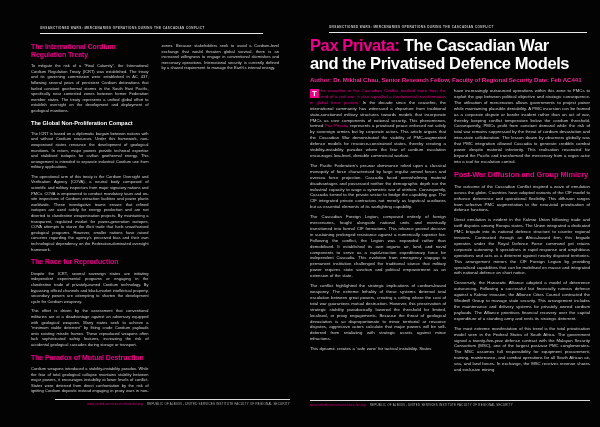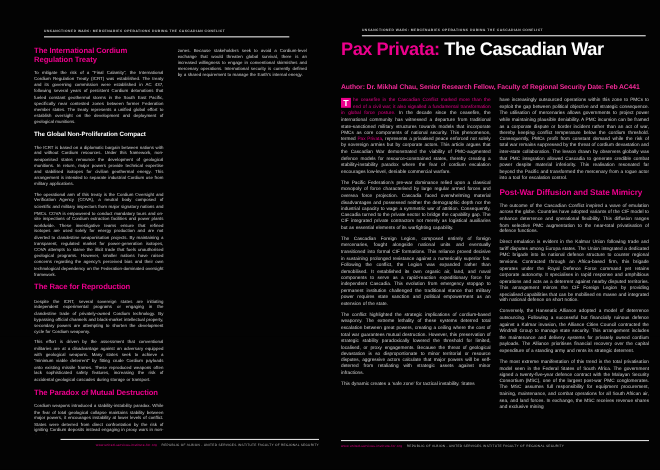--- a/index.html
+++ b/index.html
@@ -113,37 +113,38 @@
     </footer>
   </section>
 
   <section class="page page-right">
     <header class="runhead">
       <span>Unsanctioned Wars: Mercenaries Operations During the Cascadian Conflict</span>
     </header>
 
     <h1 class="title">
       <span class="accent">Pax Privata:</span><span> The Cascadian War</span><br>
+      <span>and the Privatised Defence Models</span>
     </h1>
 
     <p class="byline">Author: Dr. Mikhal Chau, Senior Research Fellow, Faculty of Regional Security Date: Feb AC441</p>
 
     <div class="cols">
       <div class="col">
         <p>
           <span class="dropcap">T</span><span class="lead">he ceasefire in the Cascadian Conflict marked more than the end of a civil war; it also signalled a fundamental transformation in global force posture.</span><span> In the decade since the ceasefire, the international community has witnessed a departure from traditional state-sanctioned military structures towards models that incorporate PMCs as core components of national security. This phenomenon, termed </span><span class="lead">Pax Privata</span><span>, represents a privatised peace enforced not solely by sovereign armies but by corporate actors. This article argues that the Cascadian War demonstrated the viability of PMC-augmented defence models for resource-constrained states, thereby creating a stability-instability paradox where the fear of cordium escalation encourages low-level, deniable commercial warfare.</span>
         </p>
         <p>The Pacific Federation's pre-war dominance relied upon a classical monopoly of force characterised by large regular armed forces and oversea force projection. Cascadia faced overwhelming material disadvantages and possessed neither the demographic depth nor the industrial capacity to wage a symmetric war of attrition. Consequently, Cascadia turned to the private sector to bridge the capability gap. The CIF integrated private contractors not merely as logistical auxiliaries but as essential elements of its warfighting capability.</p>
         <p>The Cascadian Foreign Legion, composed entirely of foreign mercenaries, fought alongside national units and eventually transitioned into formal CIF formations. This reliance proved decisive in sustaining prolonged resistance against a numerically superior foe. Following the conflict, the Legion was expanded rather than demobilised. It established its own organic air, land, and naval components to serve as a rapid-reaction expeditionary force for independent Cascadia. This evolution from emergency stopgap to permanent institution challenged the traditional stance that military power requires state sanction and political empowerment as an extension of the state.</p>
         <p>The conflict highlighted the strategic implications of cordium-based weaponry. The extreme lethality of these systems deterred total escalation between great powers, creating a ceiling where the cost of total war guarantees mutual destruction. However, this preservation of strategic stability paradoxically lowered the threshold for limited, localised, or proxy engagements. Because the threat of geological devastation is so disproportionate to minor territorial or resource disputes, aggressive actors calculate that major powers will be self-deterred from retaliating with strategic assets against minor infractions.</p>
         <p>This dynamic creates a ‘safe zone’ for tactical instability. States</p>
       </div>
       <div class="col">
         <p>have increasingly outsourced operations within this zone to PMCs to exploit the gap between political objective and strategic consequence. The utilisation of mercenaries allows governments to project power while maintaining plausible deniability. A PMC incursion can be framed as a corporate dispute or border incident rather than an act of war, thereby keeping conflict temperature below the cordium threshold. Consequently, PMCs profit from constant demand while the risk of total war remains suppressed by the threat of cordium devastation and inter-state collaboration. The lesson drawn by observers globally was that PMC integration allowed Cascadia to generate credible combat power despite material inferiority. This realisation resonated far beyond the Pacific and transformed the mercenary from a rogue actor into a tool for escalation control.</p>
-        <h2 class="h-accent">Post-War Diffusion and State Mimicry</h2>
+        <h2 class="h-accent">Post-War Diffusion and Group Mimicry</h2>
         <p>The outcome of the Cascadian Conflict inspired a wave of emulation across the globe. Countries have adopted variants of the CIF model to enhance deterrence and operational flexibility. This diffusion ranges from selective PMC augmentation to the near-total privatisation of defence functions.</p>
         <p>Direct emulation is evident in the Kalmar Union following trade and tariff disputes among Europa states. The Union integrated a dedicated PMC brigade into its national defence structure to counter regional tensions. Contracted through an Africa-based firm, this brigade operates under the Royal Defence Force command yet retains corporate autonomy. It specialises in rapid response and amphibious operations and acts as a deterrent against nearby disputed territories. This arrangement mirrors the CIF Foreign Legion by providing specialised capabilities that can be mobilised en masse and integrated with national defence on short notice.</p>
         <p>Conversely, the Hanseatic Alliance adopted a model of deterrence outsourcing. Following a successful but financially ruinous defence against a Kalmar invasion, the Alliance Cities Council contracted the Windmill Group to manage state security. This arrangement includes the maintenance and delivery systems for privately owned cordium payloads. The Alliance prioritises financial recovery over the capital expenditure of a standing army and rents its strategic deterrent.</p>
         <p>The most extreme manifestation of this trend is the total privatisation model seen in the Federal States of South Africa. The government signed a twenty-five-year defence contract with the Malayan Security Consortium (MSC), one of the largest post-war PMC conglomerates. The MSC assumes full responsibility for equipment procurement, training, maintenance, and combat operations for all South African air, sea, and land forces. In exchange, the MSC receives revenue shares and exclusive mining</p>
       </div>
     </div>
 
     <footer class="pagefoot">
       <span class="foot-url">www.united-services-institute-for.org</span>
       <span class="foot-org">REPUBLIC OF ALBION - UNITED SERVICES INSTITUTE FACULTY OF REGIONAL SECURITY</span>

